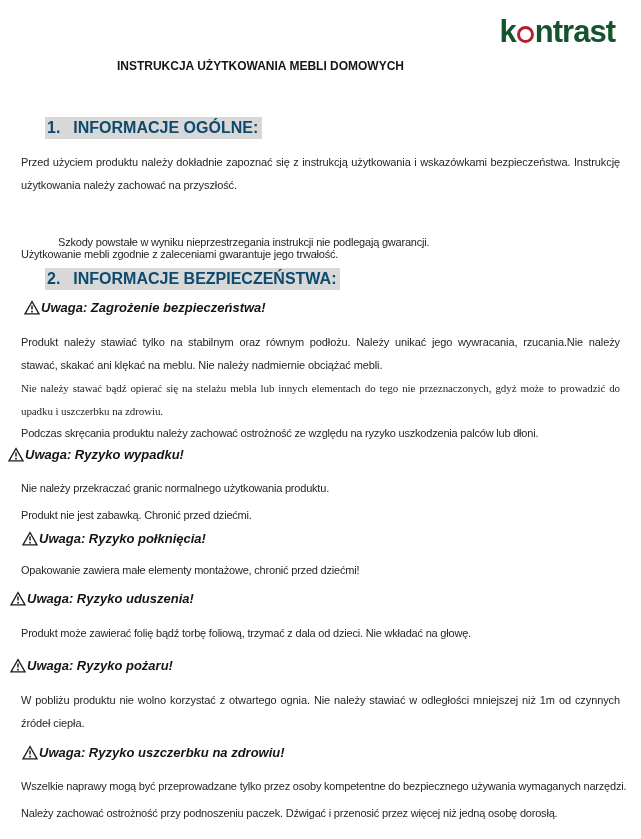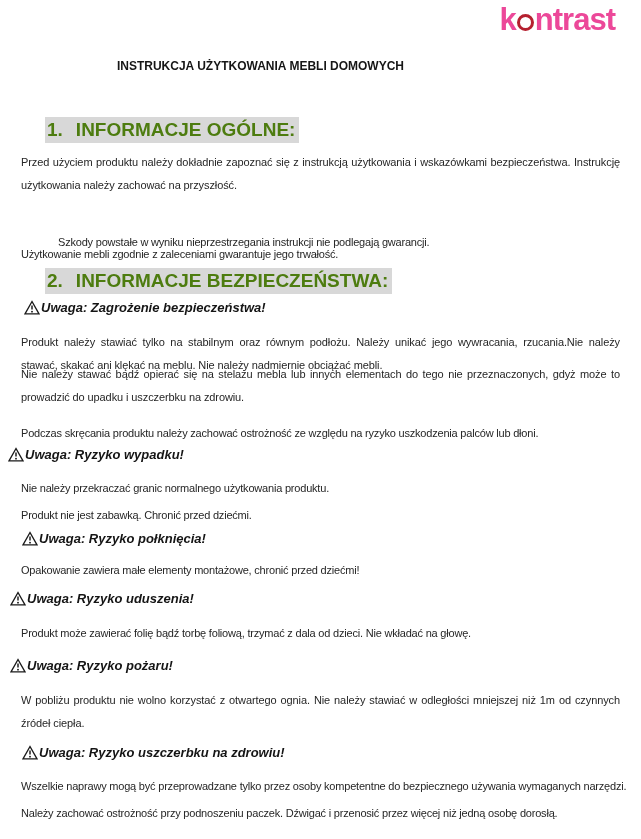--- a/index.html
+++ b/index.html
@@ -7,41 +7,41 @@
     width:641px;height:839px;
     background:#ffffff;
     font-family:"Liberation Sans", sans-serif;
     color:var(--text,#212121);
     overflow:hidden;
   }
   .page{position:relative;width:641px;height:839px;background:#fff;}
 
   
   .logo{
-    position:absolute;top:2px;right:26px;
-    font-size:31px;font-weight:700;letter-spacing:-1px;color:#ec4899;
+    position:absolute;top:14px;right:26px;
+    font-size:31px;font-weight:700;letter-spacing:-1px;color:#14532d;
     white-space:nowrap;
   }
   .logo-ring{
     display:inline-block;width:11px;height:11px;
     border:3.5px solid var(--logo-ring-red,#b5202f);
     border-radius:50%;
     vertical-align:-1px;margin:0 1px;
   }
 
   
   .title{
     position:absolute;top:59px;left:0;width:521px;
     text-align:center;font-size:12px;font-weight:700;color:#161616;
   }
 
   
   .sec-head{
     position:absolute;left:45px;
-    font-size:19px;font-weight:700;color:#4d7c0f;
+    font-size:16px;font-weight:700;color:#0c4a6e;
   }
   .sec-head .hl{
     background:var(--heading-highlight,#d8d8d8);
     padding:2px 4px 2px 2px;display:inline-block;
   }
   .sec-head .num{margin-right:13px;}
   .h1{top:117px;}
   .h2{top:268px;}
 
   
@@ -57,21 +57,21 @@
     position:absolute;left:21px;width:599px;
     font-size:11px;line-height:22.7px;color:#262626;
     text-align:justify;
     letter-spacing:-0.1px;
   }
   .one{white-space:nowrap;letter-spacing:-0.2px;width:620px;}
 
   
   .p-s1-1{top:151px;} .p-s1-2{top:199px;} .p-s1-3{top:231px;margin-left:37px;} .p-s1-4{top:243px;}
   .wh1{top:300px;left:24px;}
-  .p-w1-1{top:331px;} .p-w1-2{top:363px;} .p-w1-3{top:422px;}
+  .p-w1-1{top:331px;} .p-w1-2{top:377px;font-family:Liberation Serif, serif;} .p-w1-3{top:422px;}
   .wh2{top:447px;left:8px;}
   .p-w2-1{top:477px;} .p-w2-2{top:504px;}
   .wh3{top:531px;left:22px;text-align:right;}
   .p-w3-1{top:559px;}
   .wh4{top:591px;left:10px;}
   .p-w4-1{top:622px;}
   .wh5{top:658px;left:10px;}
   .p-w5-1{top:689px;}
   .wh6{top:745px;left:22px;}
   .p-w6-1{top:775px;} .p-w6-2{top:802px;}

